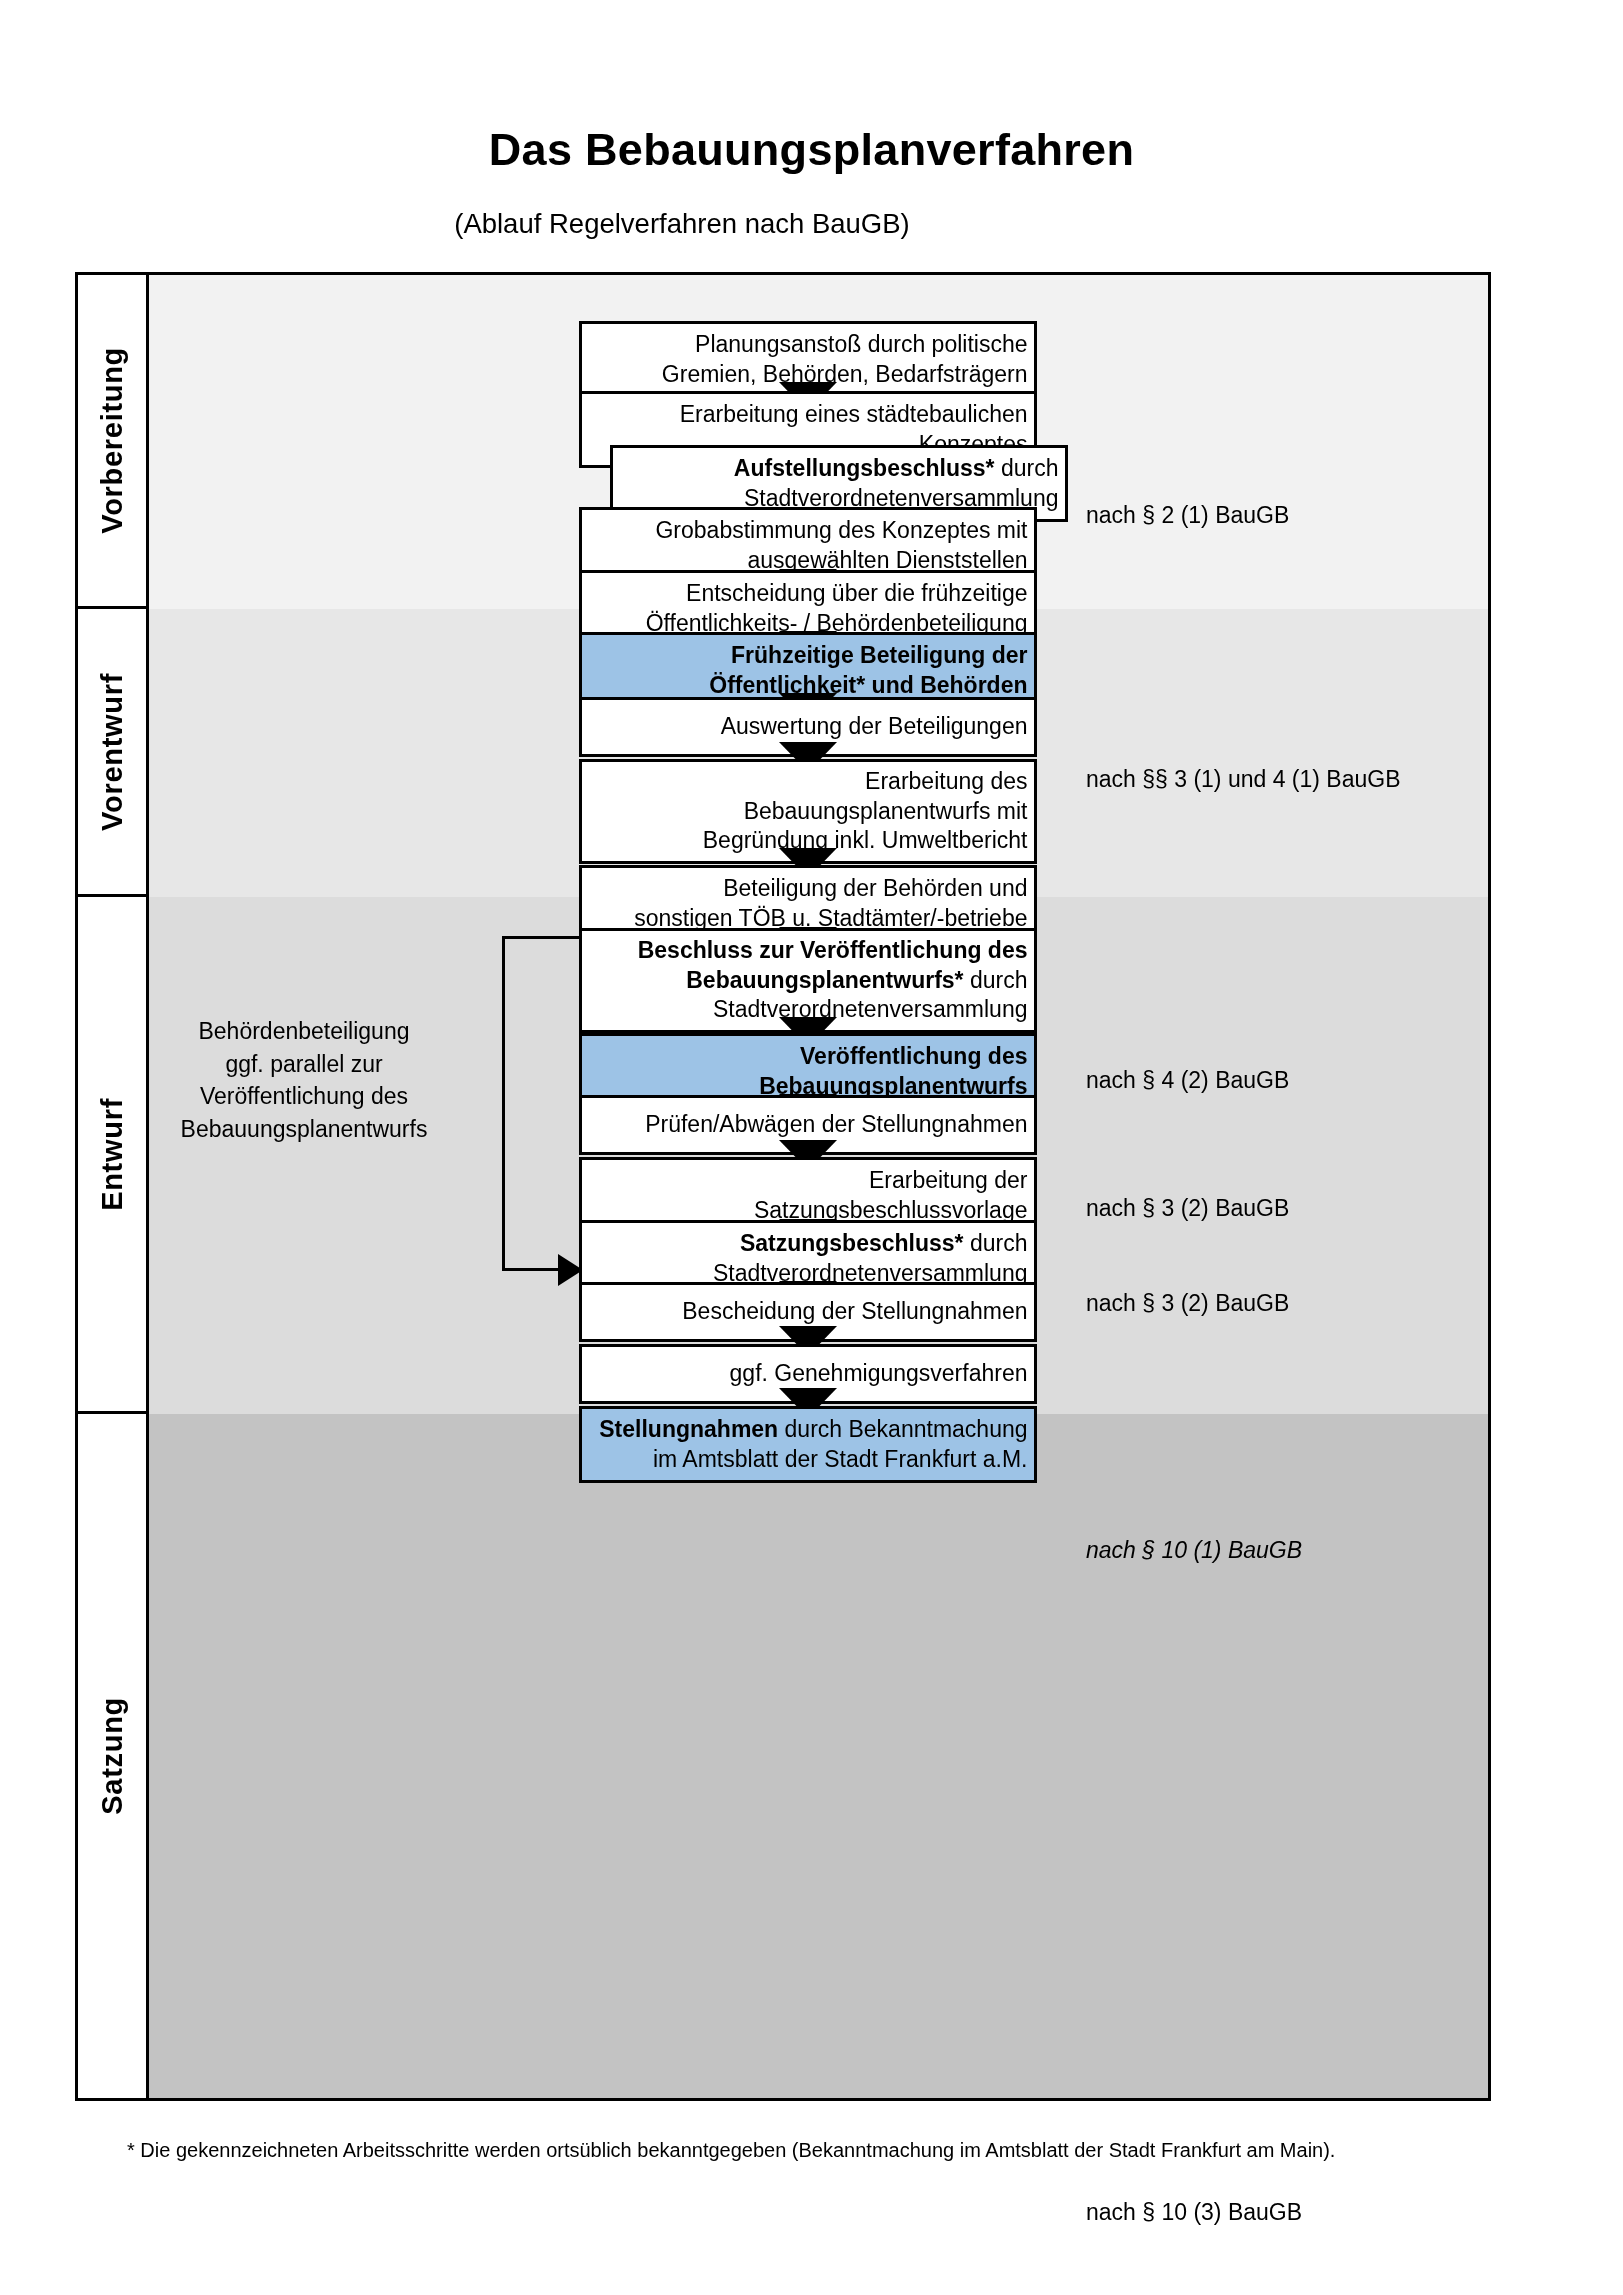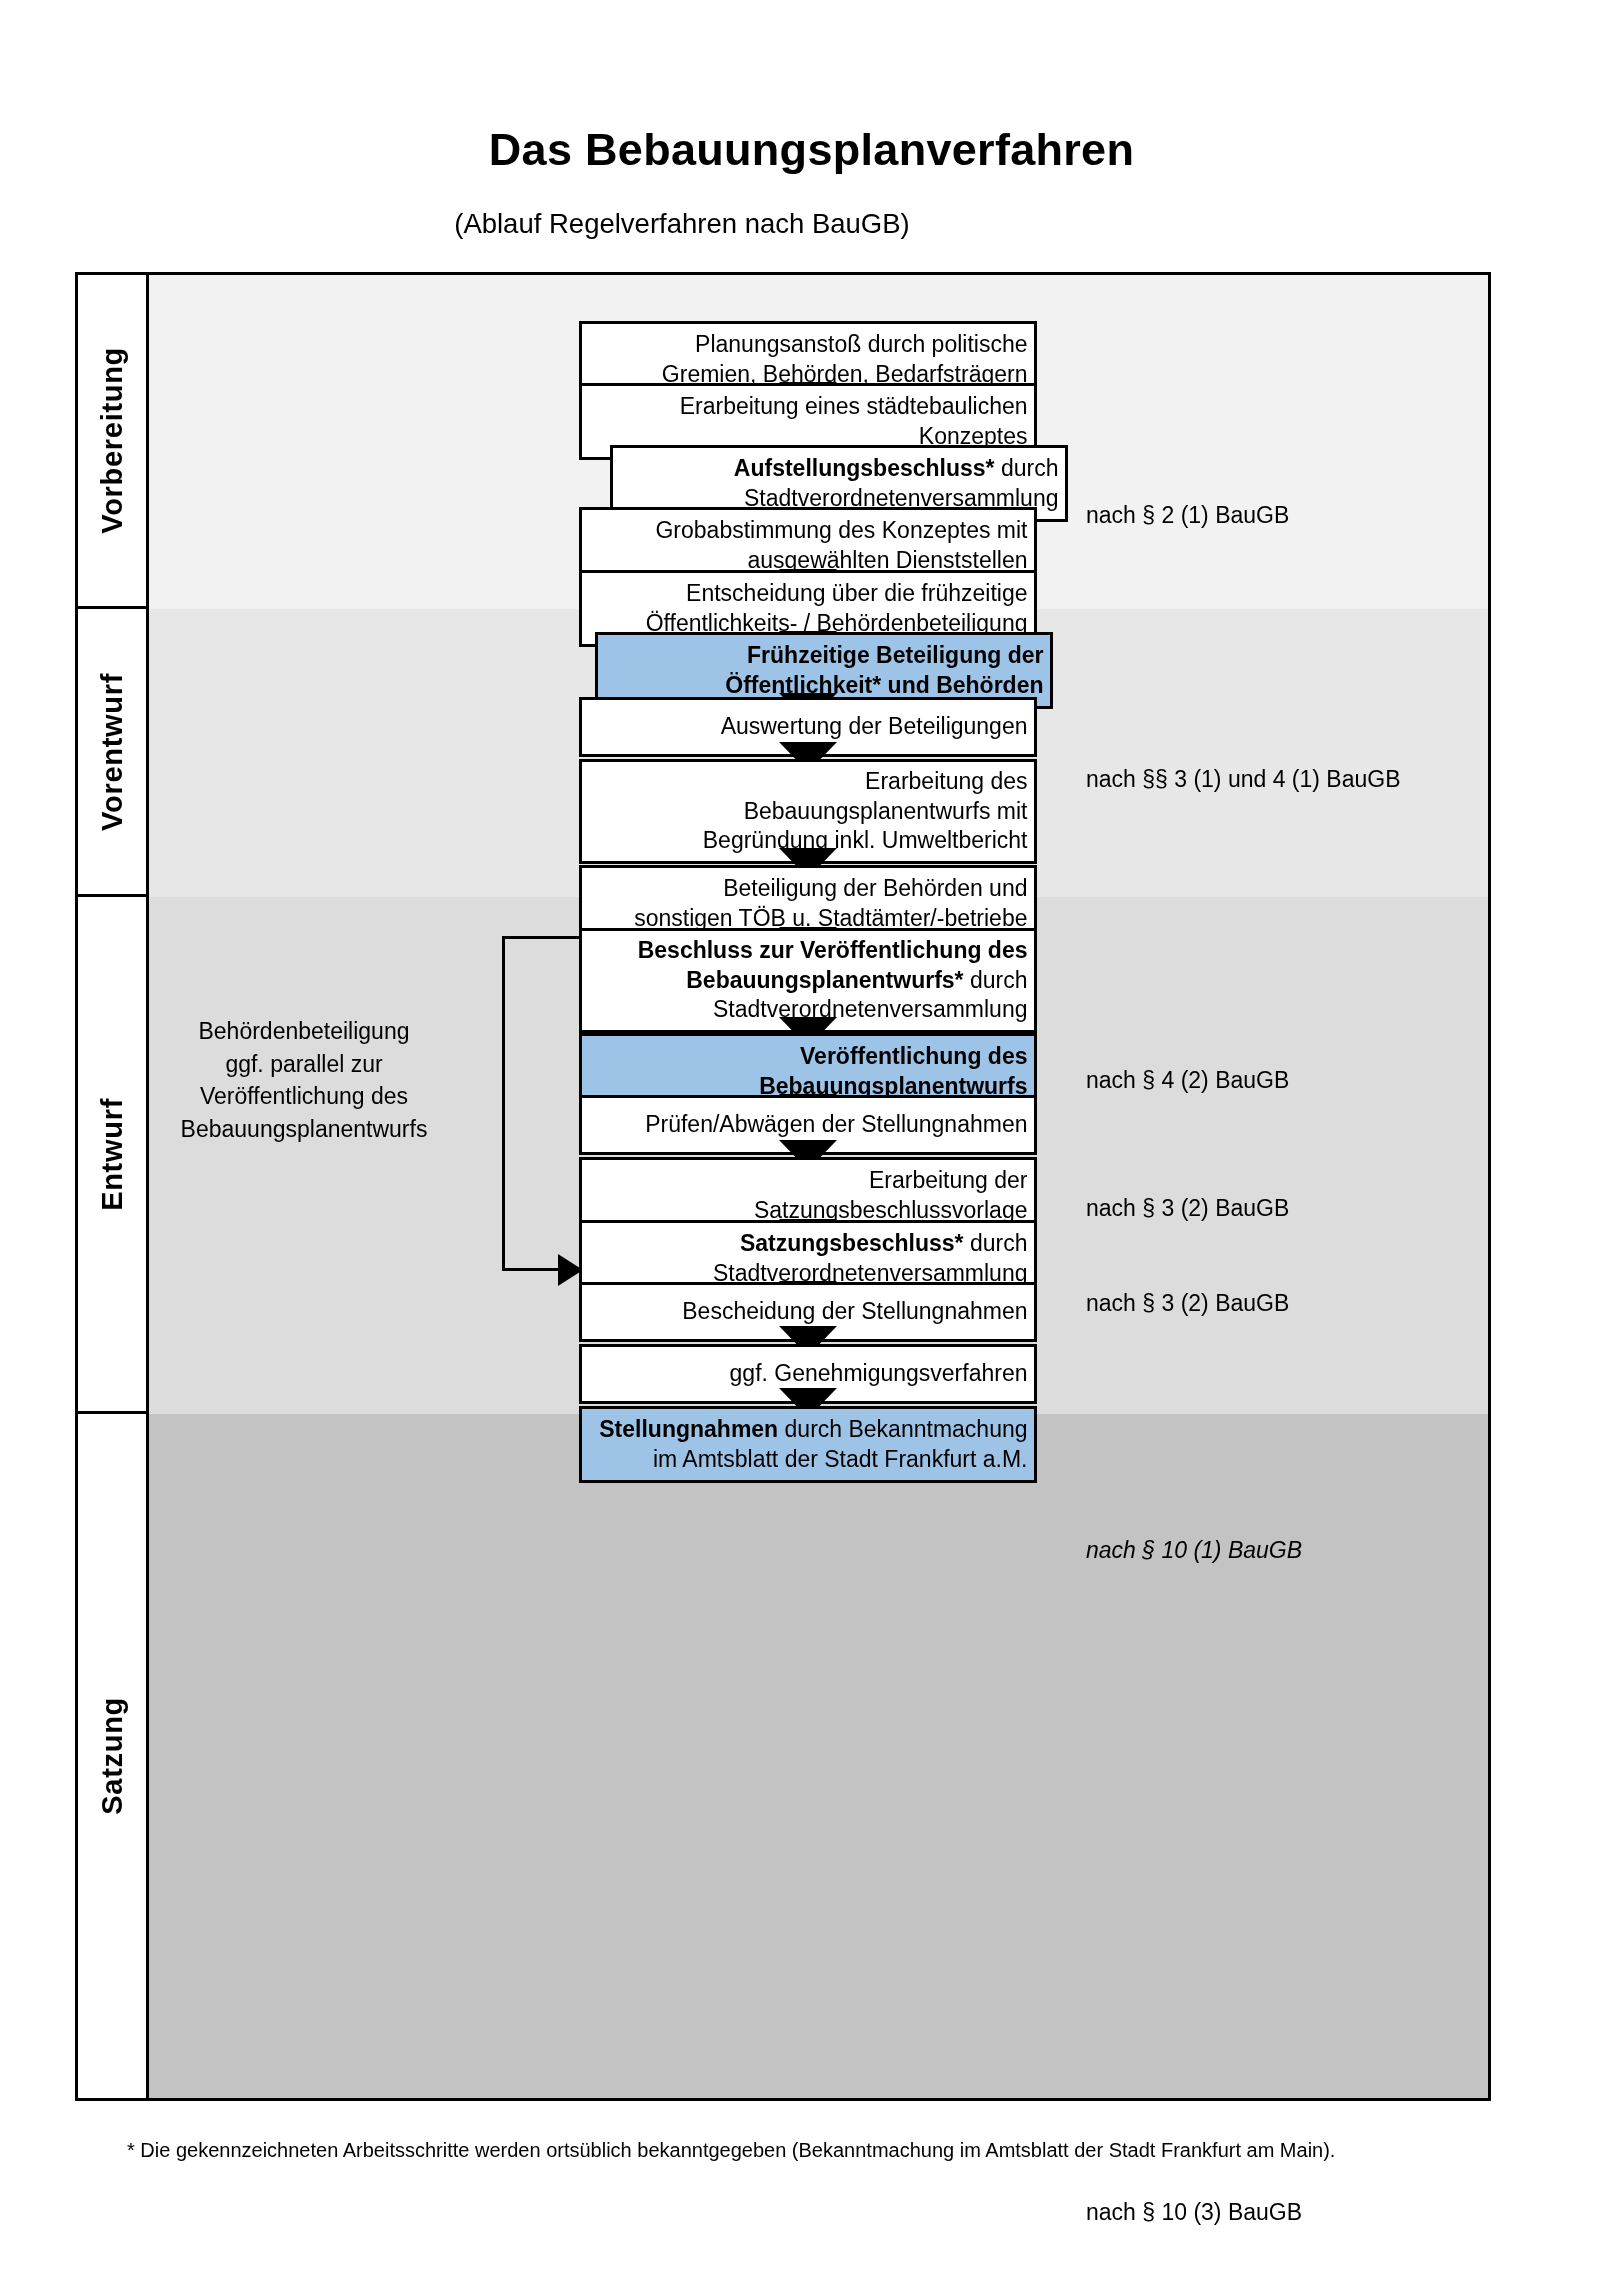--- a/index.html
+++ b/index.html
@@ -194,41 +194,41 @@
   <div id="conn-vert"></div>
   <div id="conn-bot"></div>
   <div id="conn-head"></div>
 
   <div id="flow-layer">
       <div class="pbox" style="top: 46px; height: 77px;">
         <span class="ln">Planungsanstoß durch politische</span>
         <span class="ln">Gremien, Behörden, Bedarfsträgern</span>
       </div>
       <div class="arrow" style="top: 107px; left: 701px;"></div>
-      <div class="pbox" style="top: 108px; height: 77px;">
+      <div class="pbox" style="top: 116px; height: 77px;">
         <span class="ln">Erarbeitung eines städtebaulichen</span>
         <span class="ln">Konzeptes</span>
       </div>
       <div class="arrow" style="top: 170px; left: 701px;"></div>
       <div class="pbox" style="top: 170px; height: 77px; margin-left: 31px;">
         <span class="ln"><b>Aufstellungsbeschluss*</b> durch</span>
         <span class="ln">Stadtverordnetenversammlung</span>
       </div>
       <div class="arrow" style="top: 232px; left: 701px;"></div>
       <div class="pbox" style="top: 232px; height: 77px;">
         <span class="ln">Grobabstimmung des Konzeptes mit</span>
         <span class="ln">ausgewählten Dienststellen</span>
       </div>
       <div class="arrow" style="top: 294px; left: 701px;"></div>
       <div class="pbox" style="top: 295px; height: 77px;">
         <span class="ln">Entscheidung über die frühzeitige</span>
         <span class="ln">Öffentlichkeits- / Behördenbeteiligung</span>
       </div>
       <div class="arrow" style="top: 356px; left: 701px;"></div>
-      <div class="pbox blue" style="top: 357px; height: 77px; margin-left: 16px;">
+      <div class="pbox blue" style="top: 357px; height: 77px;">
         <span class="ln"><b>Frühzeitige Beteiligung der</b></span>
         <span class="ln"><b>Öffentlichkeit* und Behörden</b></span>
       </div>
       <div class="arrow" style="top: 418px; left: 701px;"></div>
       <div class="pbox" style="top: 422px; height: 60px;">
         <span class="ln">Auswertung der Beteiligungen</span>
       </div>
       <div class="arrow" style="top: 467px; left: 701px;"></div>
       <div class="pbox" style="top: 484px; height: 105px;">
         <span class="ln">Erarbeitung des</span>

